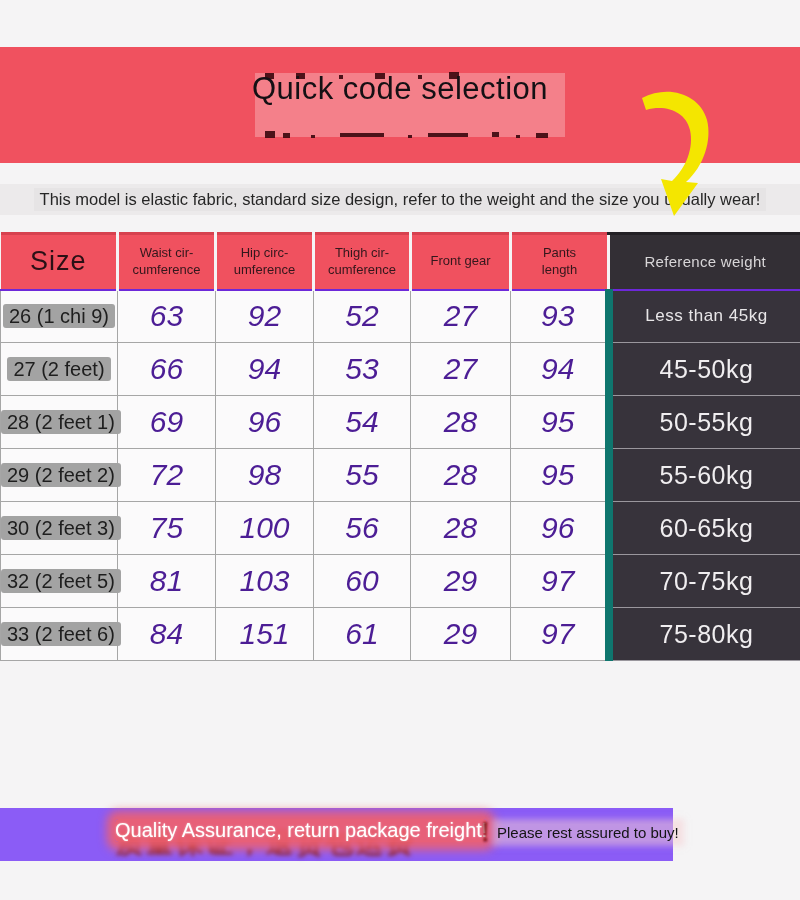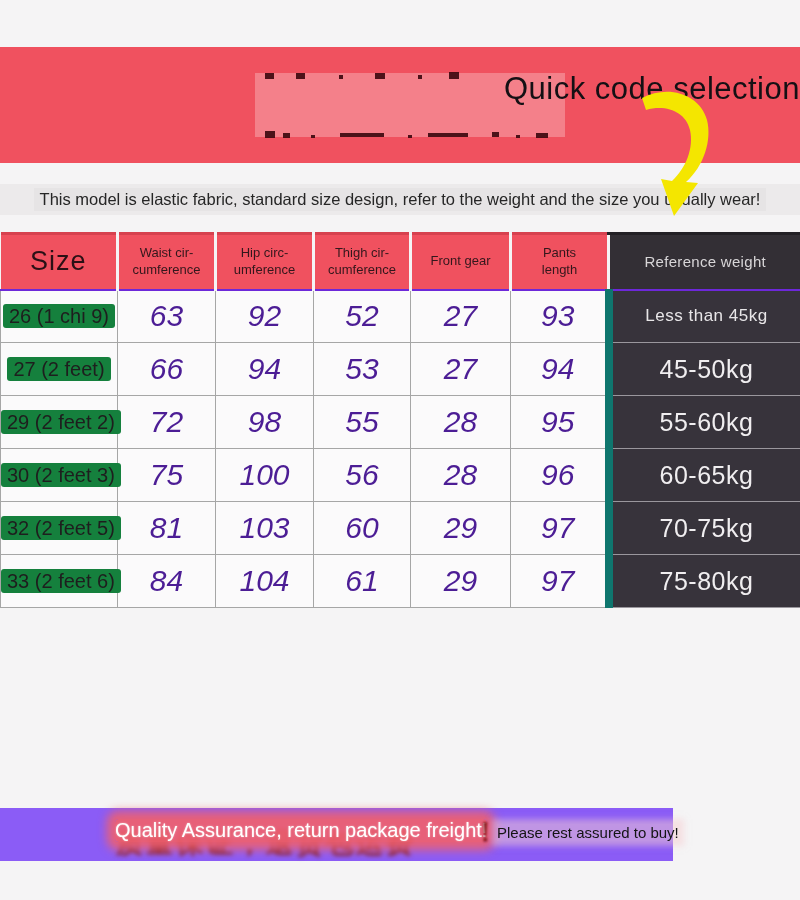--- a/index.html
+++ b/index.html
@@ -13,21 +13,21 @@
   .top-banner{
     position:absolute;left:0;top:47px;width:800px;height:116px;
     background:#F0515F;
   }
   .title-haze{
     position:absolute;left:255px;top:26px;width:310px;height:64px;
     background:rgba(255,240,240,0.30);
   }
   .banner-title{
     position:absolute;left:0;top:24px;width:800px;
-    text-align:right;
+    text-align:center;
     font-size:31px;color:#141014;letter-spacing:0.5px;
     margin:0;font-weight:400;
   }
   .dash{position:absolute;background:#3A070D;opacity:.9;filter:blur(0.6px);}
   
   .arrow-wrap{position:absolute;left:628px;top:84px;width:90px;height:140px;z-index:5;}
   
   .notice{
     position:absolute;left:0;top:184px;width:800px;height:31px;
     background:#ECEAEB;
@@ -60,21 +60,21 @@
     color:#D8D6D8;
   }
   .size-table th.h-dark .h1{font-size:15px;letter-spacing:0.3px;}
   .size-table tbody tr{height:53px;}
   .size-table td{
     background:#FBFAFB;
     border:1px solid #A6A6A6;
     text-align:center;vertical-align:middle;padding:0;
   }
   td.c-size{font-size:20px;color:#1E1E1E;}
-  td.c-size span{background:#15803d;padding:1px 6px;border-radius:3px;white-space:nowrap;}
+  td.c-size span{background:#a3a3a3;padding:1px 6px;border-radius:3px;white-space:nowrap;}
   td.c-num{font-size:30px;color:#4c1d95;font-style:italic;}
   td.c-weight{
     background:#37333B;color:#F0EEF0;
     border:none;border-left:8px solid #0f766e;
     border-bottom:1px solid #9A979D;
     font-size:25px;letter-spacing:0.5px;
   }
   .size-table tbody tr:first-child td.c-weight{font-size:17px;color:#E8E6E8;}
   
   .bottom-banner{
@@ -205,20 +205,29 @@
     <tr>
       <td class="c-size"><span>27 (2 feet)</span></td>
       <td class="c-num">66</td>
       <td class="c-num">94</td>
       <td class="c-num">53</td>
       <td class="c-num">27</td>
       <td class="c-num">94</td>
       <td class="c-weight">45-50kg</td>
     </tr>
     <tr>
+      <td class="c-size"><span>28 (2 feet 1)</span></td>
+      <td class="c-num">69</td>
+      <td class="c-num">96</td>
+      <td class="c-num">54</td>
+      <td class="c-num">28</td>
+      <td class="c-num">95</td>
+      <td class="c-weight">50-55kg</td>
+    </tr>
+    <tr>
       <td class="c-size"><span>29 (2 feet 2)</span></td>
       <td class="c-num">72</td>
       <td class="c-num">98</td>
       <td class="c-num">55</td>
       <td class="c-num">28</td>
       <td class="c-num">95</td>
       <td class="c-weight">55-60kg</td>
     </tr>
     <tr>
       <td class="c-size"><span>30 (2 feet 3)</span></td>
@@ -234,21 +243,21 @@
       <td class="c-num">81</td>
       <td class="c-num">103</td>
       <td class="c-num">60</td>
       <td class="c-num">29</td>
       <td class="c-num">97</td>
       <td class="c-weight">70-75kg</td>
     </tr>
     <tr>
       <td class="c-size"><span>33 (2 feet 6)</span></td>
       <td class="c-num">84</td>
-      <td class="c-num">104</td>
+      <td class="c-num">151</td>
       <td class="c-num">61</td>
       <td class="c-num">29</td>
       <td class="c-num">97</td>
       <td class="c-weight">75-80kg</td>
     </tr>
   </tbody>
 </table>
 
 <div class="bottom-banner">
   <span class="cn-blur">质量保证，退货包运费</span>

